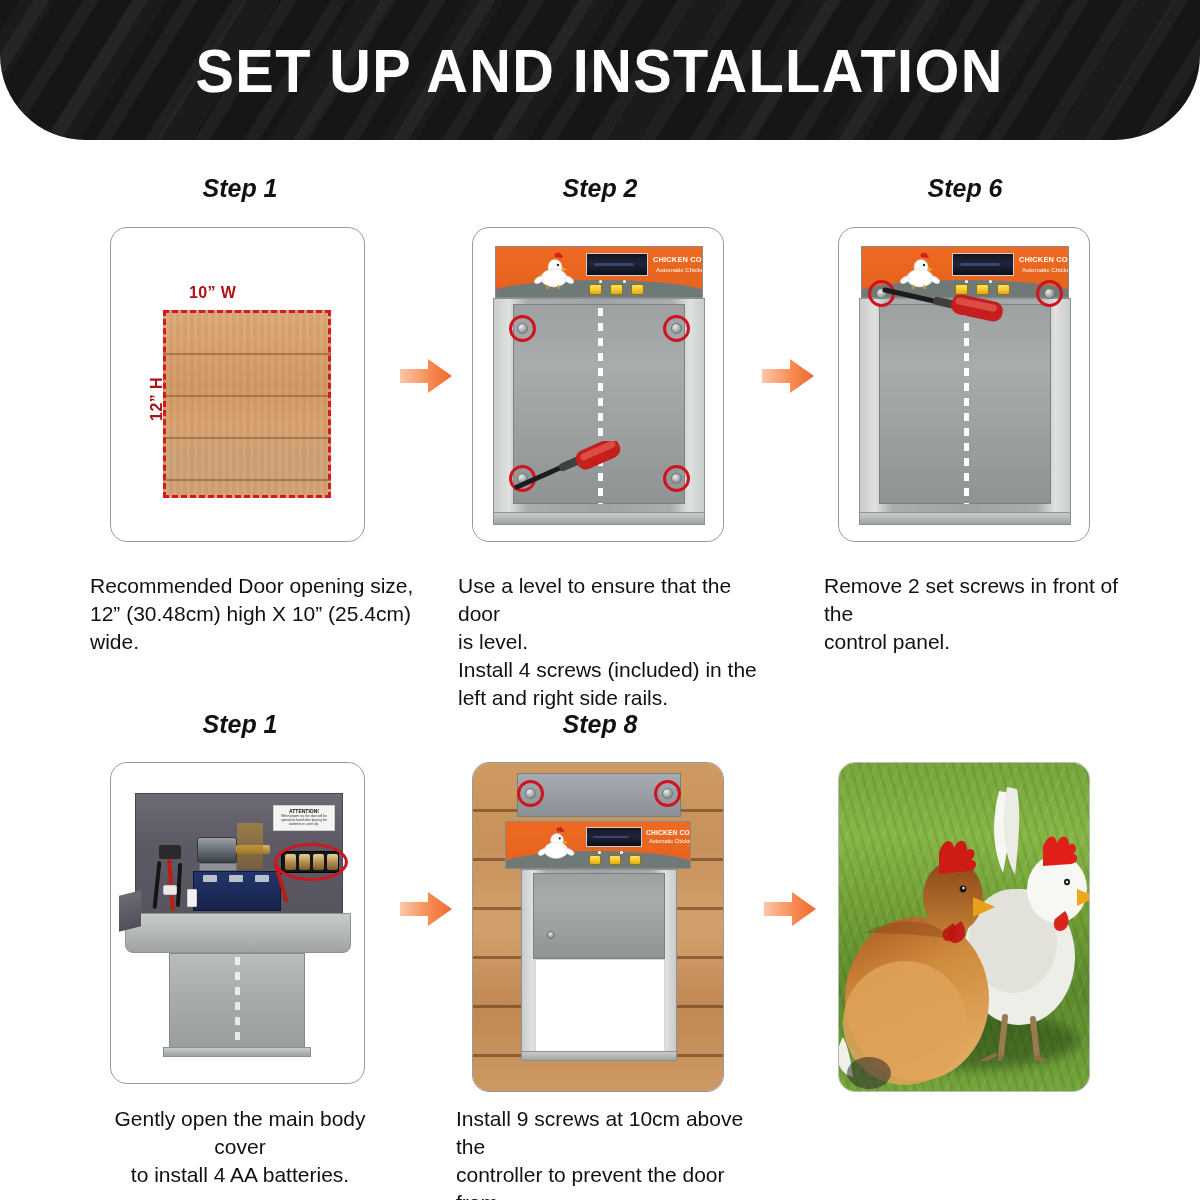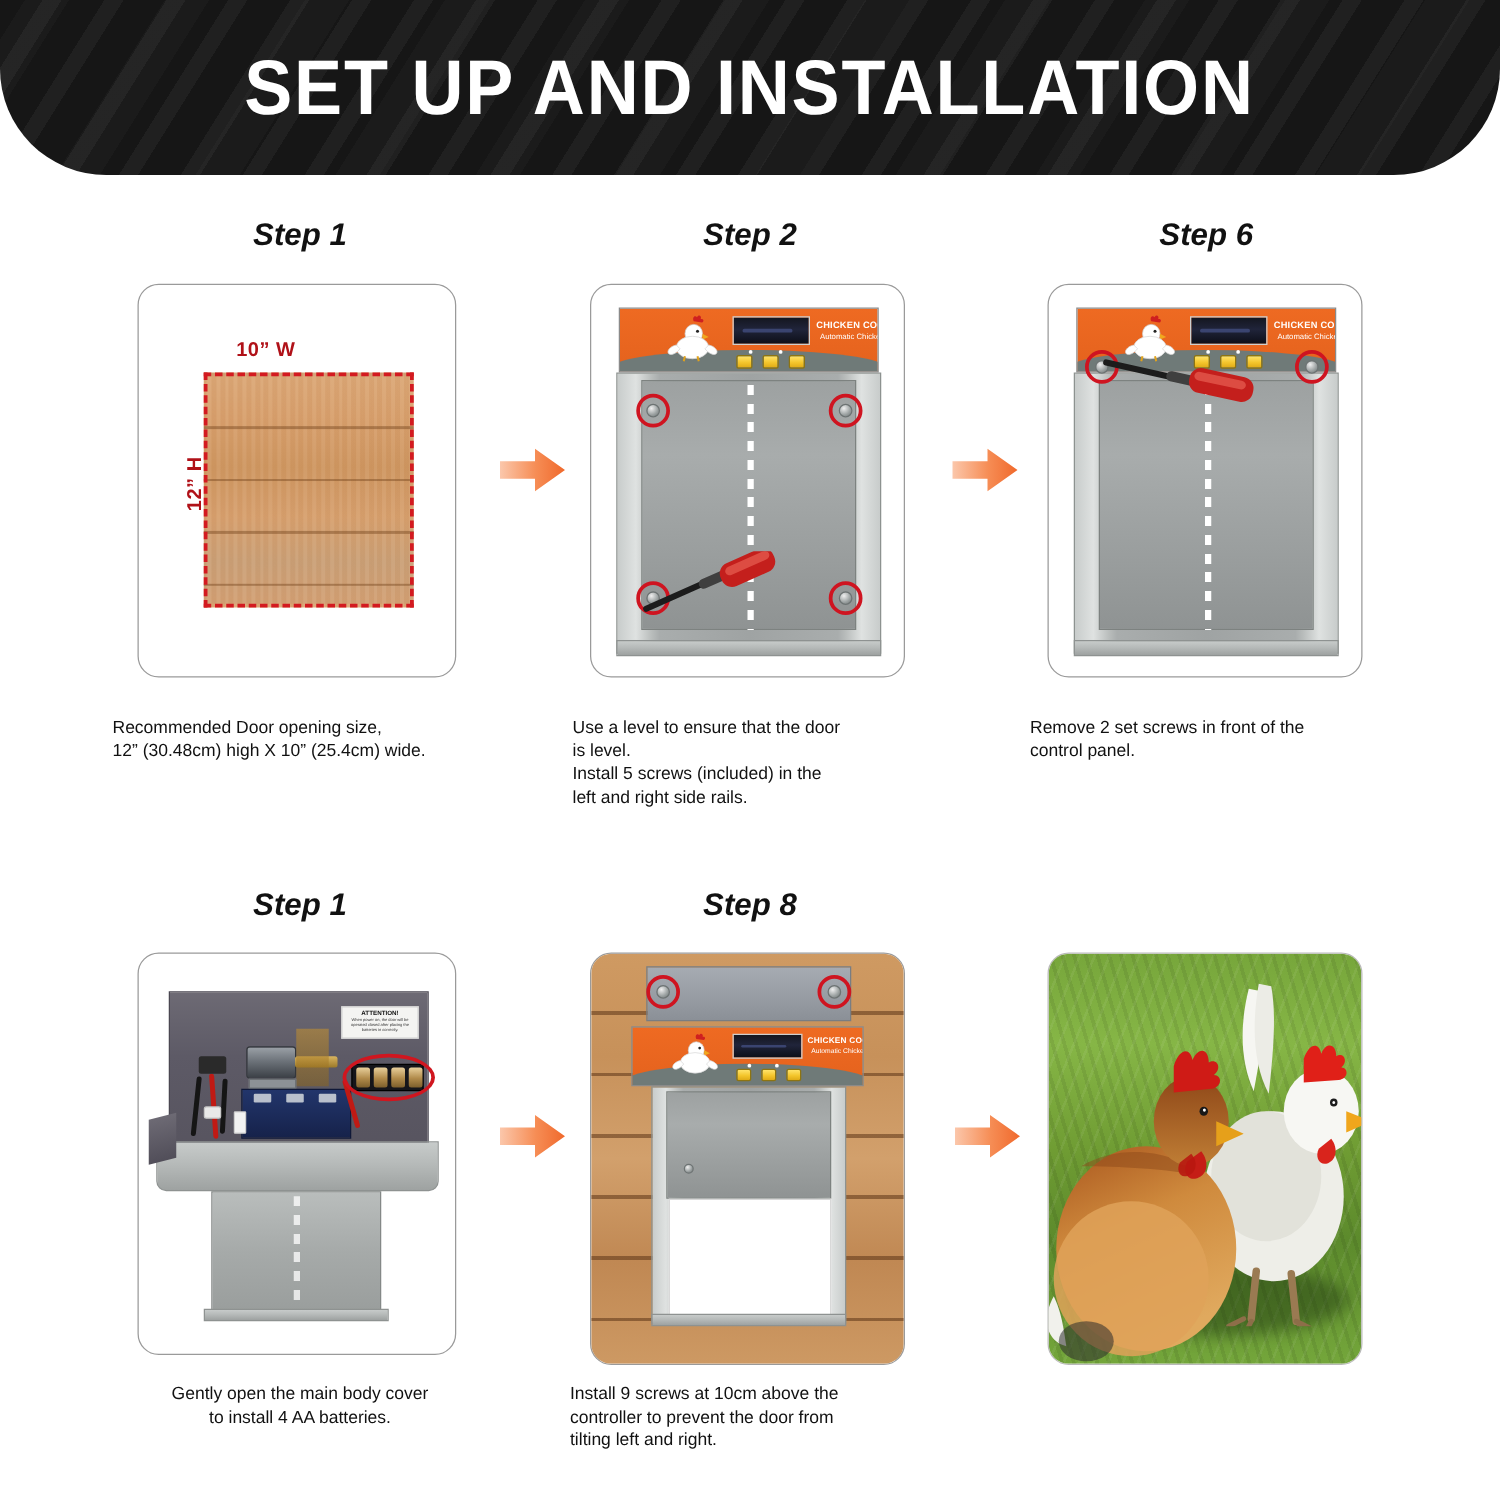--- a/index.html
+++ b/index.html
@@ -57,35 +57,35 @@
     position: absolute;
     background: #fff;
     border: 1px solid #9a9a9a;
     border-radius: 17px;
     overflow: hidden;
   }
   .photo-card { border: 1px solid #b9b9b9; }
 
   .caption {
     position: absolute;
-    font-size: 14px;
+    font-size: 21px;
     line-height: 1.33;
     color: #111;
     white-space: pre-line;
   }
   .caption.center { text-align: center; }
 
   
   .arrow {
     position: absolute;
     width: 56px; height: 42px;
   }
 
   
-  .wood-wrap { position:absolute; left:0; top:0; width:100%; height:100%; }
+  .wood-wrap { position:absolute; left:0; top:12px; width:100%; height:100%; }
   .dim-label {
     position: absolute;
     color: #b01118; font-weight: bold; font-size: 16px;
     letter-spacing: .4px;
   }
   .dim-h { transform: rotate(-90deg); transform-origin: 50% 50%; }
   .wood-box {
     position: absolute;
     border: 3px dashed #d31a20;
     background:
@@ -383,21 +383,21 @@
         </div>
 
         <div class="shell-lip" style="left:8px; top:276px; width:212px; height:13px;"></div>
       </div>
     </div>
 
     <div class="caption" style="left:90px; top:412px; width:330px;">Recommended Door opening size,
 12” (30.48cm) high X 10” (25.4cm) wide.</div>
     <div class="caption" style="left:458px; top:412px; width:300px;">Use a level to ensure that the door
 is level.
-Install 5 screws (included) in the
+Install 4 screws (included) in the
 left and right side rails.</div>
     <div class="caption" style="left:824px; top:412px; width:320px;">Remove 2 set screws in front of the
 control panel.</div>
   </div>
 
   <div class="row row2">
 
     <div class="step-head" style="left:90px; top:10px;">Step 1</div>
     <div class="step-head" style="left:450px; top:10px;">Step 8</div>
 

